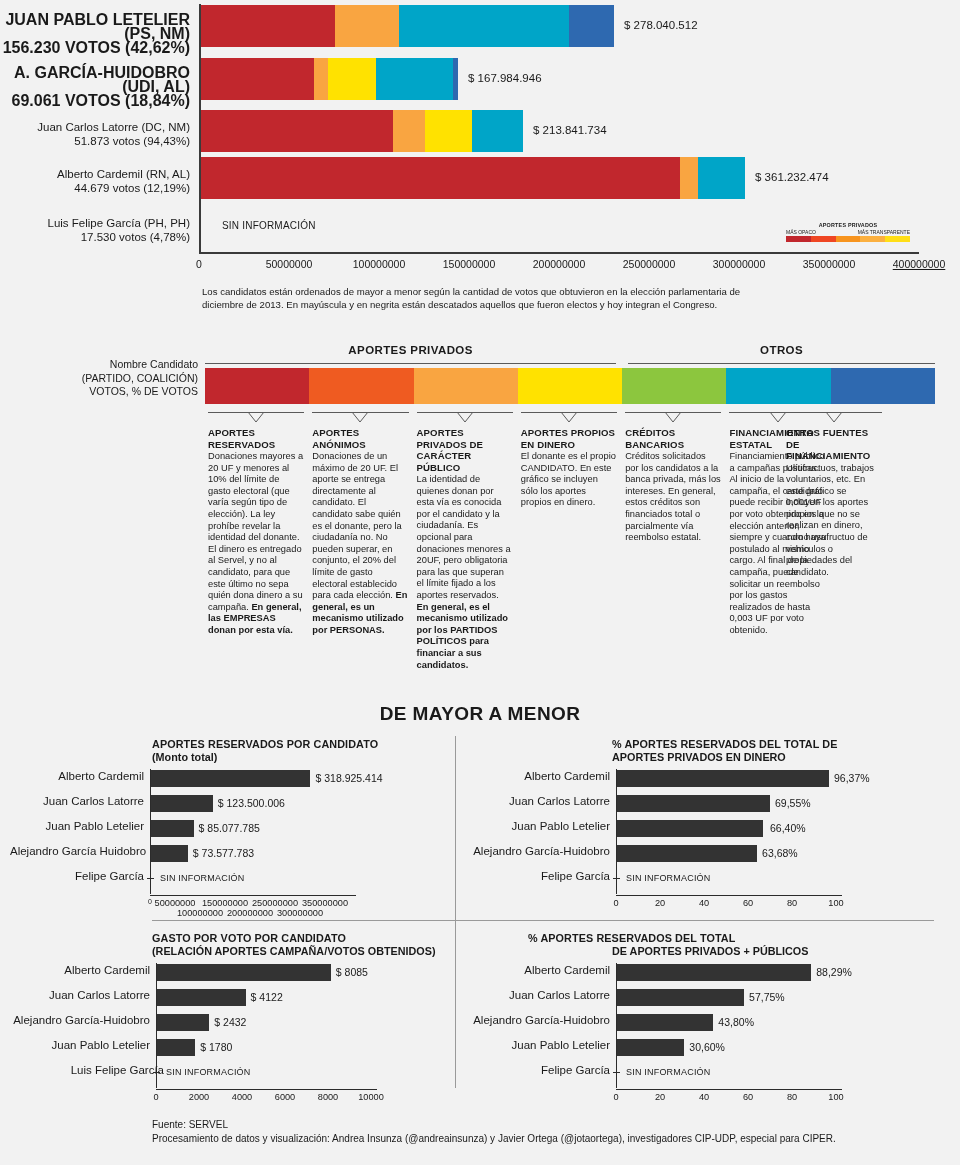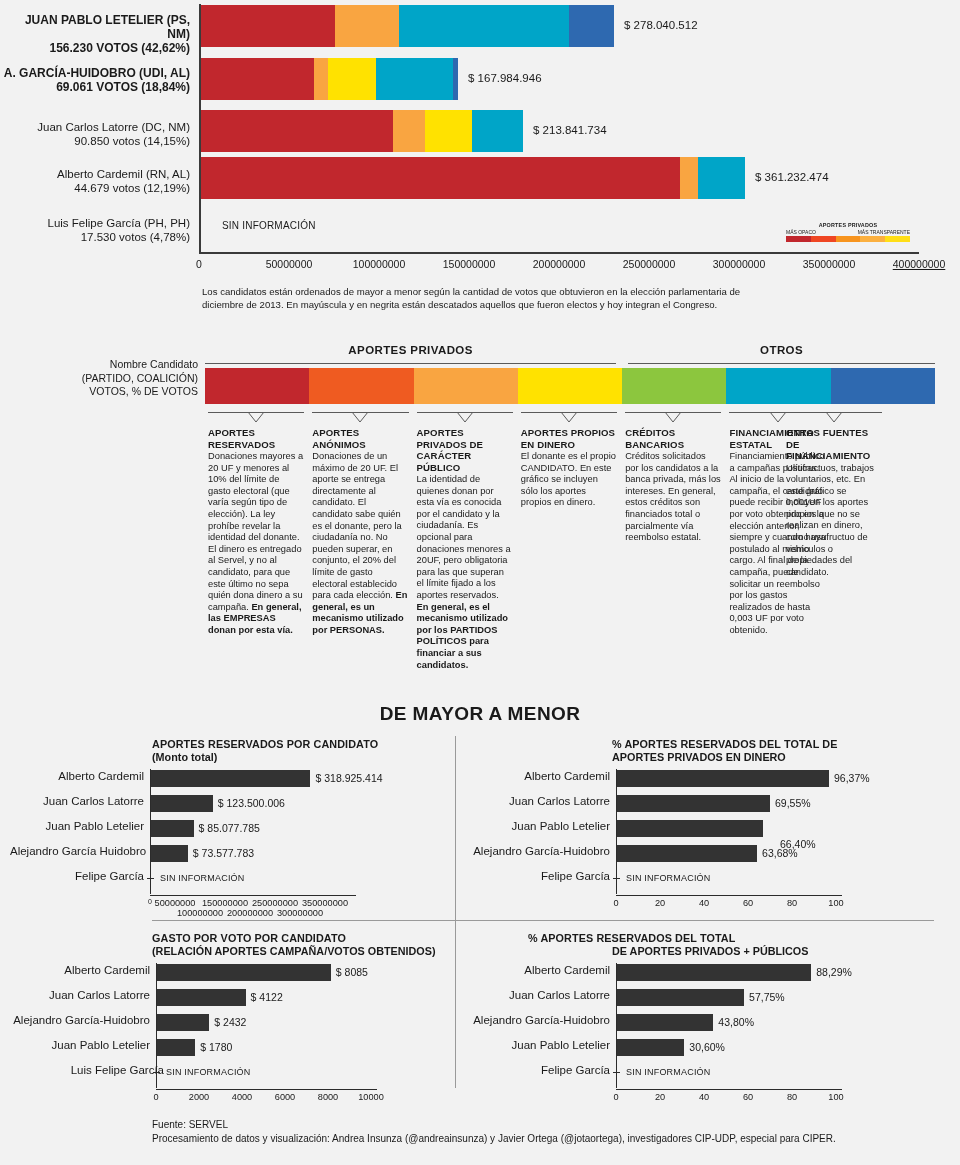--- a/index.html
+++ b/index.html
@@ -13,21 +13,21 @@
     overflow:hidden;
   }
 
   
   .top-chart { position:relative; width:960px; height:262px; }
   .cand-row { position:absolute; left:0; width:960px; height:48px; }
   .cand-label {
     position:absolute; left:0; width:190px; text-align:right;
     font-size:11.5px; line-height:14px; color:#1a1a1a;
   }
-  .cand-label.bold { font-weight:bold; font-size:12px; }
+  .cand-label.bold { font-weight:bold; font-size:16px; }
   .cand-label .l1 { display:block; }
   .cand-label .l2 { display:block; }
   .axis-line {
     position:absolute; left:199px; top:4px; width:2px; height:248px; background:#3a3a3a;
   }
   .bar-stack { position:absolute; left:201px; height:42px; display:flex; }
   .seg { height:100%; }
   .bar-total {
     position:absolute; font-size:11.5px; white-space:nowrap; color:#1a1a1a;
   }
@@ -140,21 +140,21 @@
           <div class="seg" style="width: 14px; background: rgb(249, 165, 65);"></div>
           <div class="seg" style="width: 48px; background: rgb(255, 226, 0);"></div>
           <div class="seg" style="width: 77px; background: rgb(0, 165, 200);"></div>
           <div class="seg" style="width: 5px; background: rgb(46, 105, 176);"></div>
         </div>
         <div class="bar-total" style="left: 468px; top: 14px;">$ 167.984.946</div>
       </div>
       <div class="cand-row" style="top: 110px;">
         <div class="cand-label" style="top: 10px;">
           <span class="l1">Juan Carlos Latorre (DC, NM)</span>
-          <span class="l2">90.850 votos (14,15%)</span>
+          <span class="l2">51.873 votos (94,43%)</span>
         </div>
         <div class="bar-stack" style="top: 0px;">
           <div class="seg" style="width: 192px; background: rgb(193, 39, 45);"></div>
           <div class="seg" style="width: 32px; background: rgb(249, 165, 65);"></div>
           <div class="seg" style="width: 47px; background: rgb(255, 226, 0);"></div>
           <div class="seg" style="width: 51px; background: rgb(0, 165, 200);"></div>
         </div>
         <div class="bar-total" style="left: 533px; top: 14px;">$ 213.841.734</div>
       </div>
       <div class="cand-row" style="top: 157px;">
@@ -361,21 +361,21 @@
         <div class="mc-val" style="left: 364.014px;">96,37%</div>
       </div>
       <div class="mc-row" style="height: 20px; margin-bottom: 5px;">
         <div class="mc-name" style="width: 140px; right: auto; left: 0px;">Juan Carlos Latorre</div>
         <div class="mc-bar" style="left: 147px; width: 153.01px; background: rgb(51, 51, 51);"></div>
         <div class="mc-val" style="left: 305.01px;">69,55%</div>
       </div>
       <div class="mc-row" style="height: 20px; margin-bottom: 5px;">
         <div class="mc-name" style="width: 140px; right: auto; left: 0px;">Juan Pablo Letelier</div>
         <div class="mc-bar" style="left: 147px; width: 146.08px; background: rgb(51, 51, 51);"></div>
-        <div class="mc-val" style="left: 310px; margin-top: 16px;">66,40%</div>
+        <div class="mc-val" style="left: 300px;">66,40%</div>
       </div>
       <div class="mc-row" style="height: 20px; margin-bottom: 5px;">
         <div class="mc-name" style="width: 140px; right: auto; left: 0px;">Alejandro García-Huidobro</div>
         <div class="mc-bar" style="left: 147px; width: 140.096px; background: rgb(51, 51, 51);"></div>
         <div class="mc-val" style="left: 292.096px;">63,68%</div>
       </div>
       <div class="mc-row" style="height: 20px; margin-bottom: 5px;">
         <div class="mc-name" style="width: 140px; right: auto; left: 0px;">Felipe García</div>
         <div class="mc-tickmark" style="left: 143px;"></div>
         <div class="mc-sininfo" style="left: 156px;">SIN INFORMACIÓN</div>

